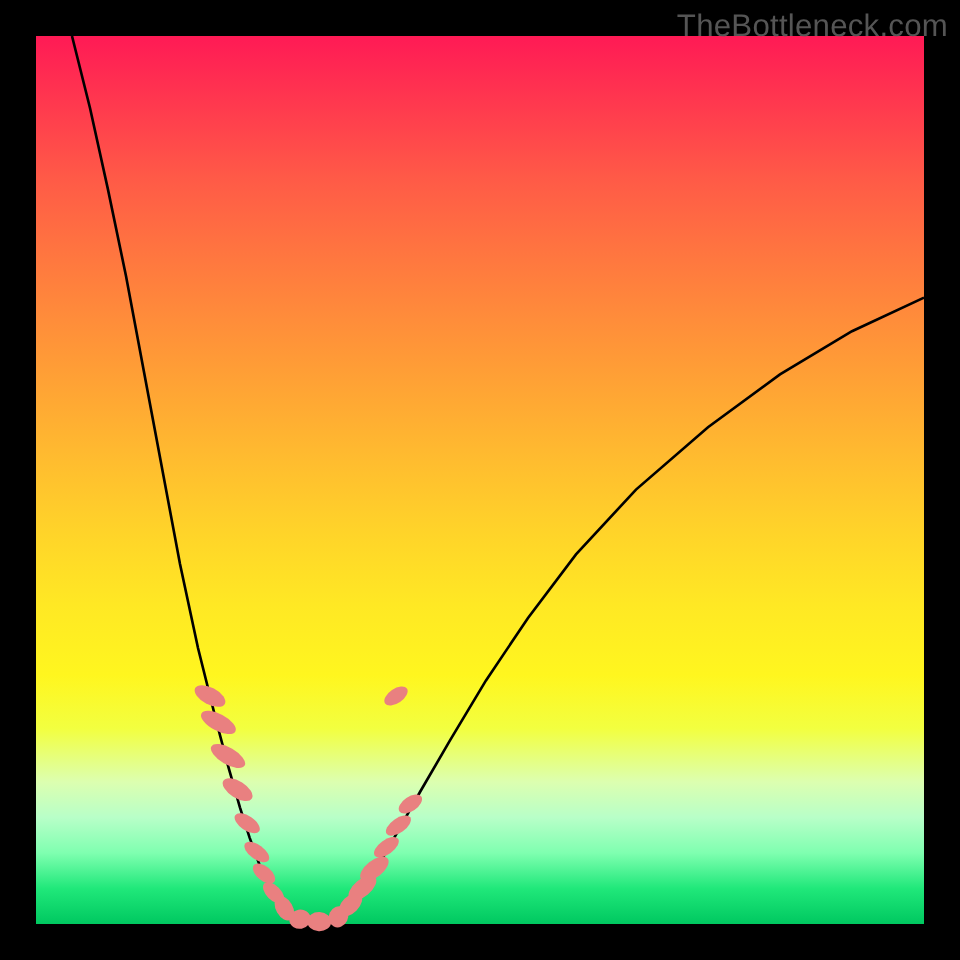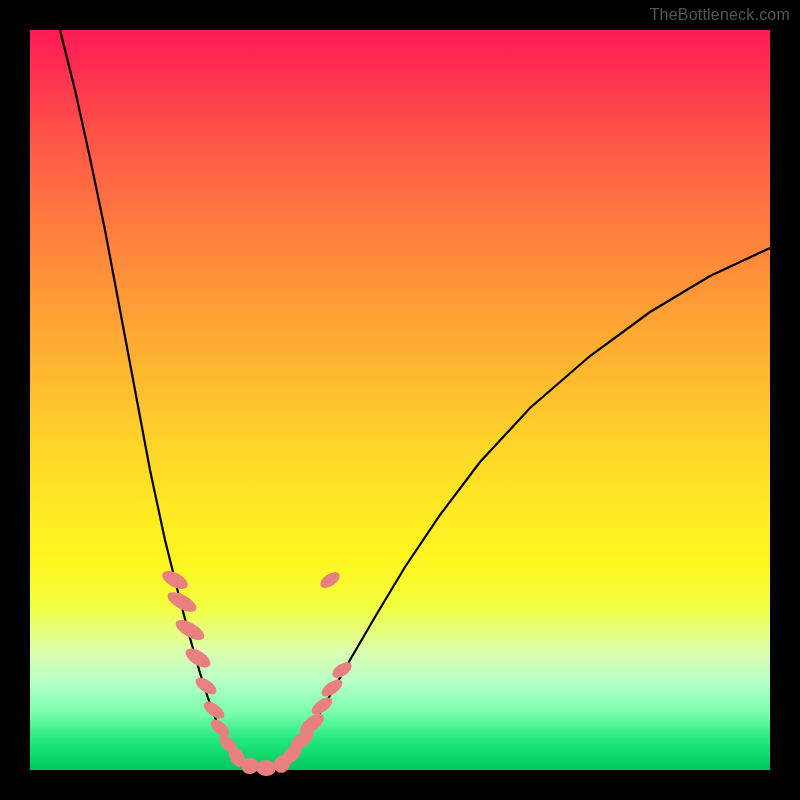--- a/index.html
+++ b/index.html
@@ -41,21 +41,21 @@
       #7fffb0 92%,
       #20e87a 96%,
       #00c860 100%
     );
   }
   .watermark {
     position: absolute;
     top: 6px;
     right: 10px;
     color: #555;
-    font-size: 16px;
+    font-size: 26px;
     letter-spacing: 0.2px;
     font-weight: 400;
     user-select: none;
   }
   svg.curve {
     position: absolute;
     left: 0;
     top: 0;
     width: 740px;
     height: 740px;

